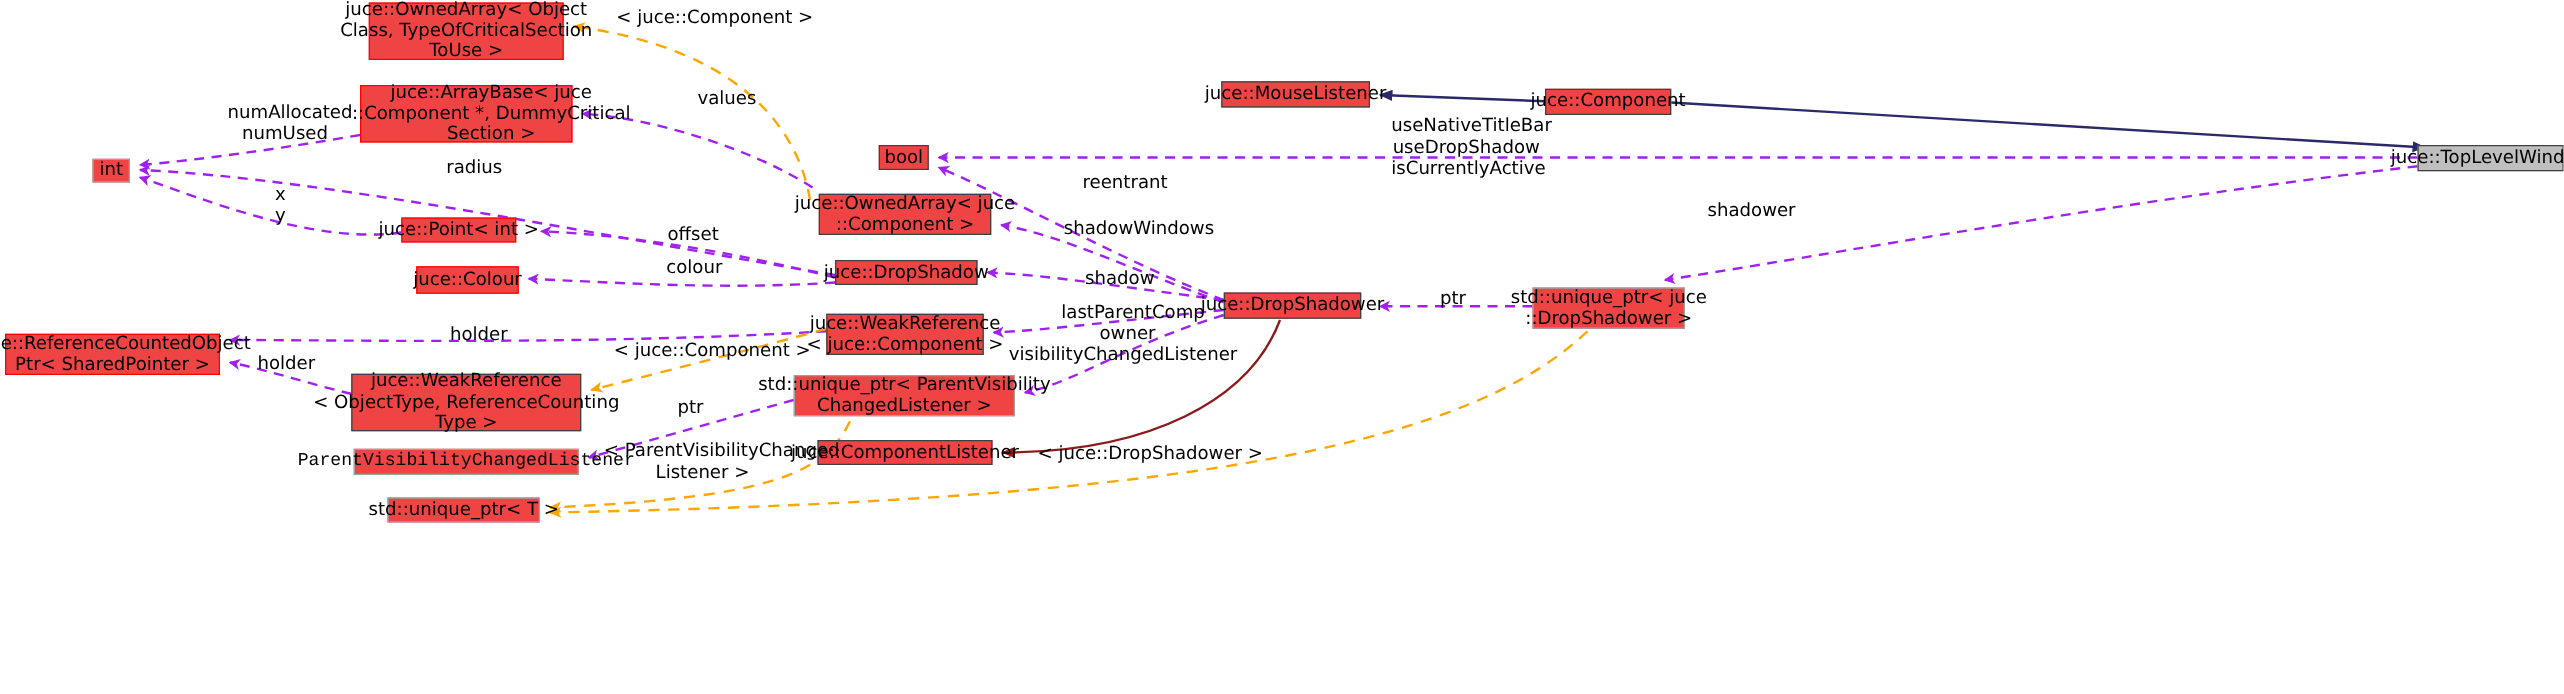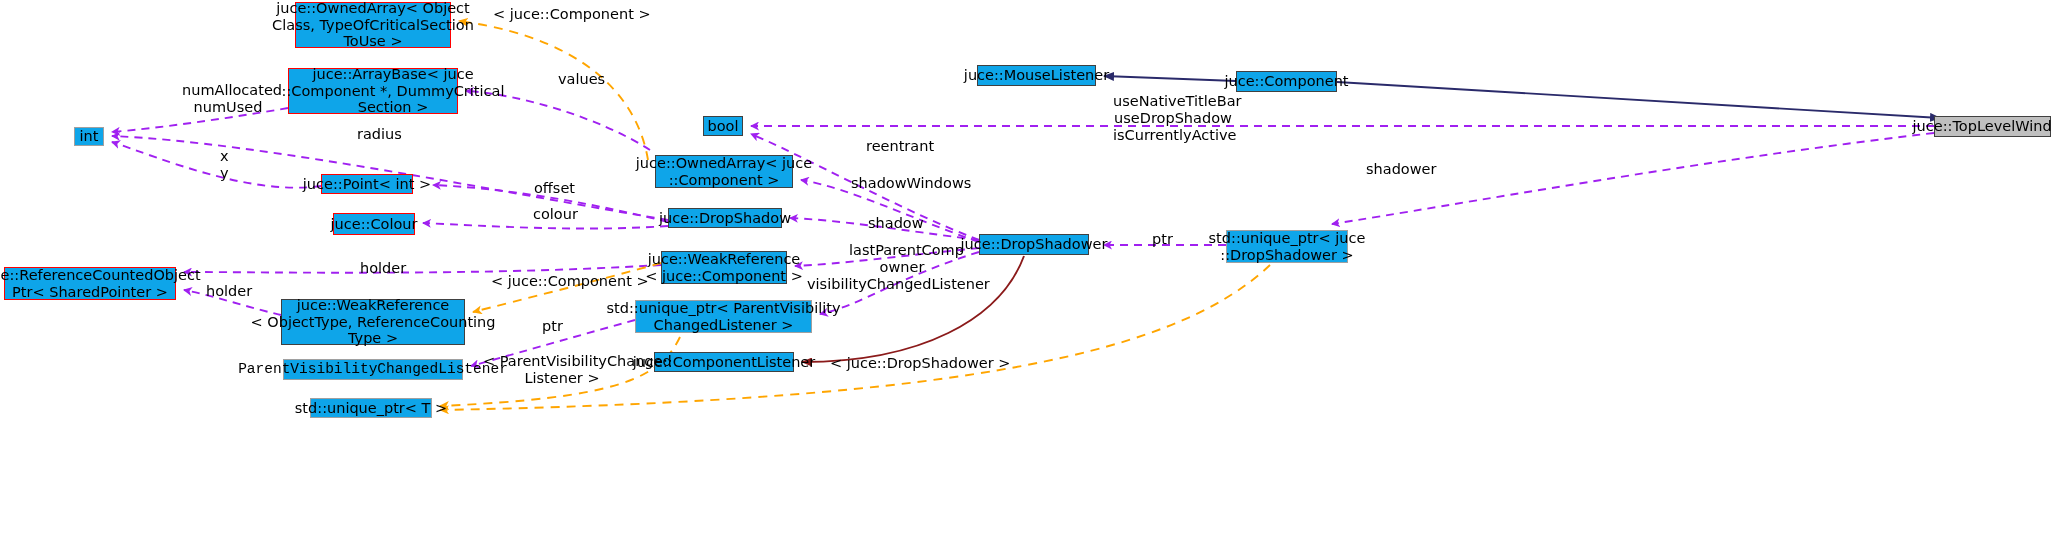--- a/index.html
+++ b/index.html
@@ -22,21 +22,21 @@
     width: 2051px;
     height: 555px;
   }
   .node {
     position: absolute;
     box-sizing: border-box;
     display: flex;
     align-items: center;
     justify-content: center;
     text-align: center;
-    background: #0ea5e9;
+    background: #ef4444;
     font-size: 14.5px;
     line-height: 1.16;
     color: #000000;
     white-space: pre;
     padding: 1px 4px;
     z-index: 3;
   }
   .node.black  { border: 1.6px solid #404040; }
   .node.red    { border: 1.6px solid #ff0000; }
   .node.gray   { border: 1.2px solid #a0a0a0; }

